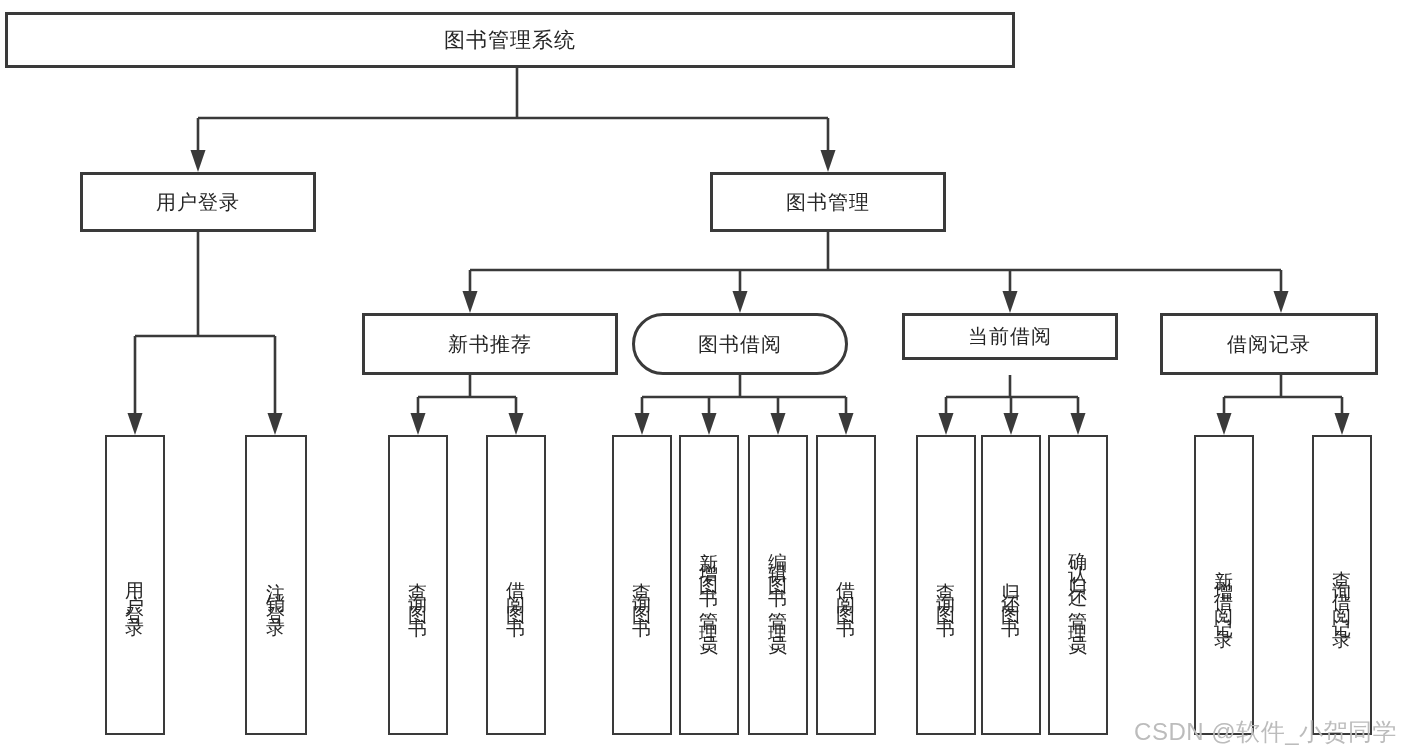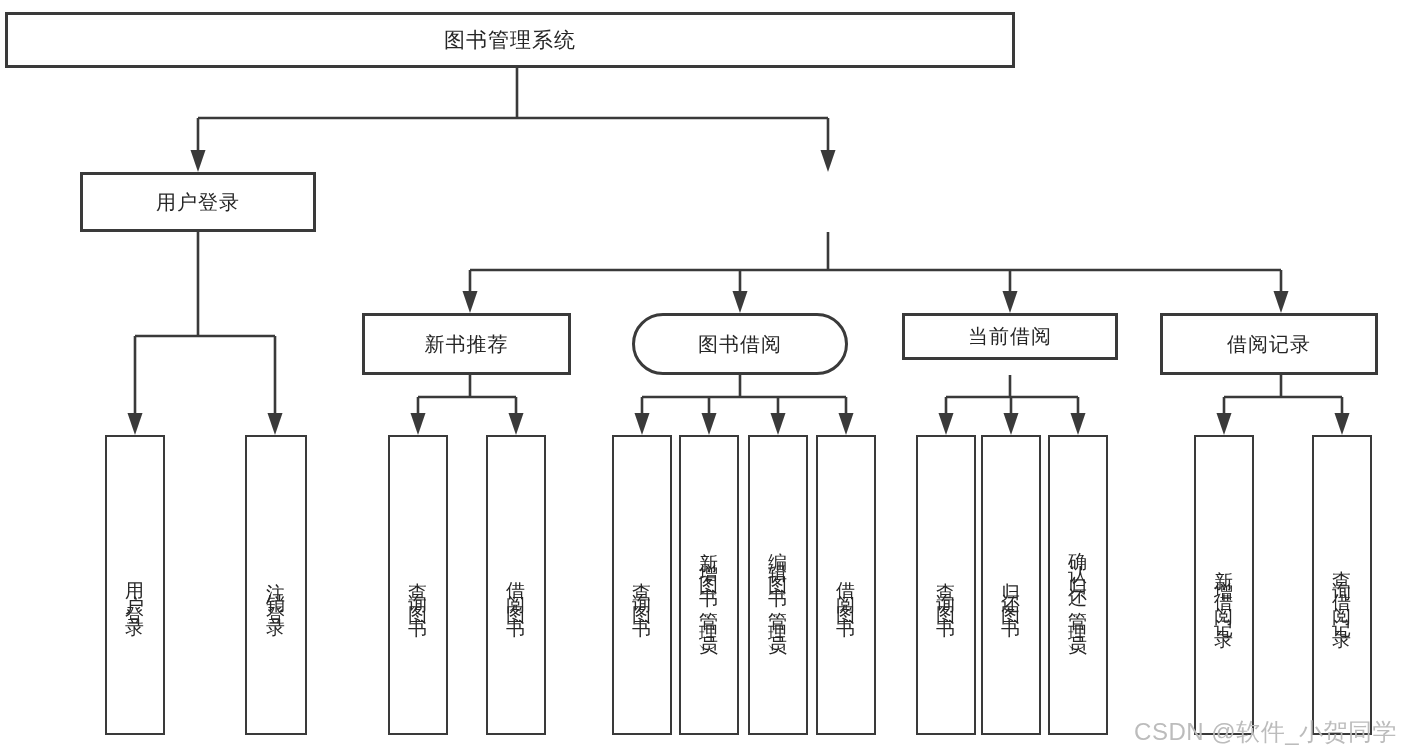--- a/index.html
+++ b/index.html
@@ -117,22 +117,25 @@
     <polygon class="chead" points="1334.5,413 1349.5,413 1342,435"></polygon>
   </svg>
 
   <div class="box hbox root-box" style="left:5px; top:12px; width:1010px; height:56px;">
     <span>图书管理系统</span>
   </div>
 
   <div class="box hbox" style="left:80px; top:172px; width:236px; height:60px;">
     <span>用户登录</span>
   </div>
+  <div class="box hbox" style="left:710px; top:172px; width:236px; height:60px;">
+    <span>图书管理</span>
+  </div>
 
-  <div class="box hbox" style="left:362px; top:313px; width:209px; height:62px;">
+  <div class="box hbox" style="left:362px; top:313px; width:256px; height:62px;">
     <span>新书推荐</span>
   </div>
   <div class="box hbox" style="left:632px; top:313px; width:216px; height:62px;border-radius:31px;">
     <span>图书借阅</span>
   </div>
   <div class="box hbox" style="left:902px; top:313px; width:216px; height:47px;">
     <span>当前借阅</span>
   </div>
   <div class="box hbox" style="left:1160px; top:313px; width:218px; height:62px;">
     <span>借阅记录</span>

